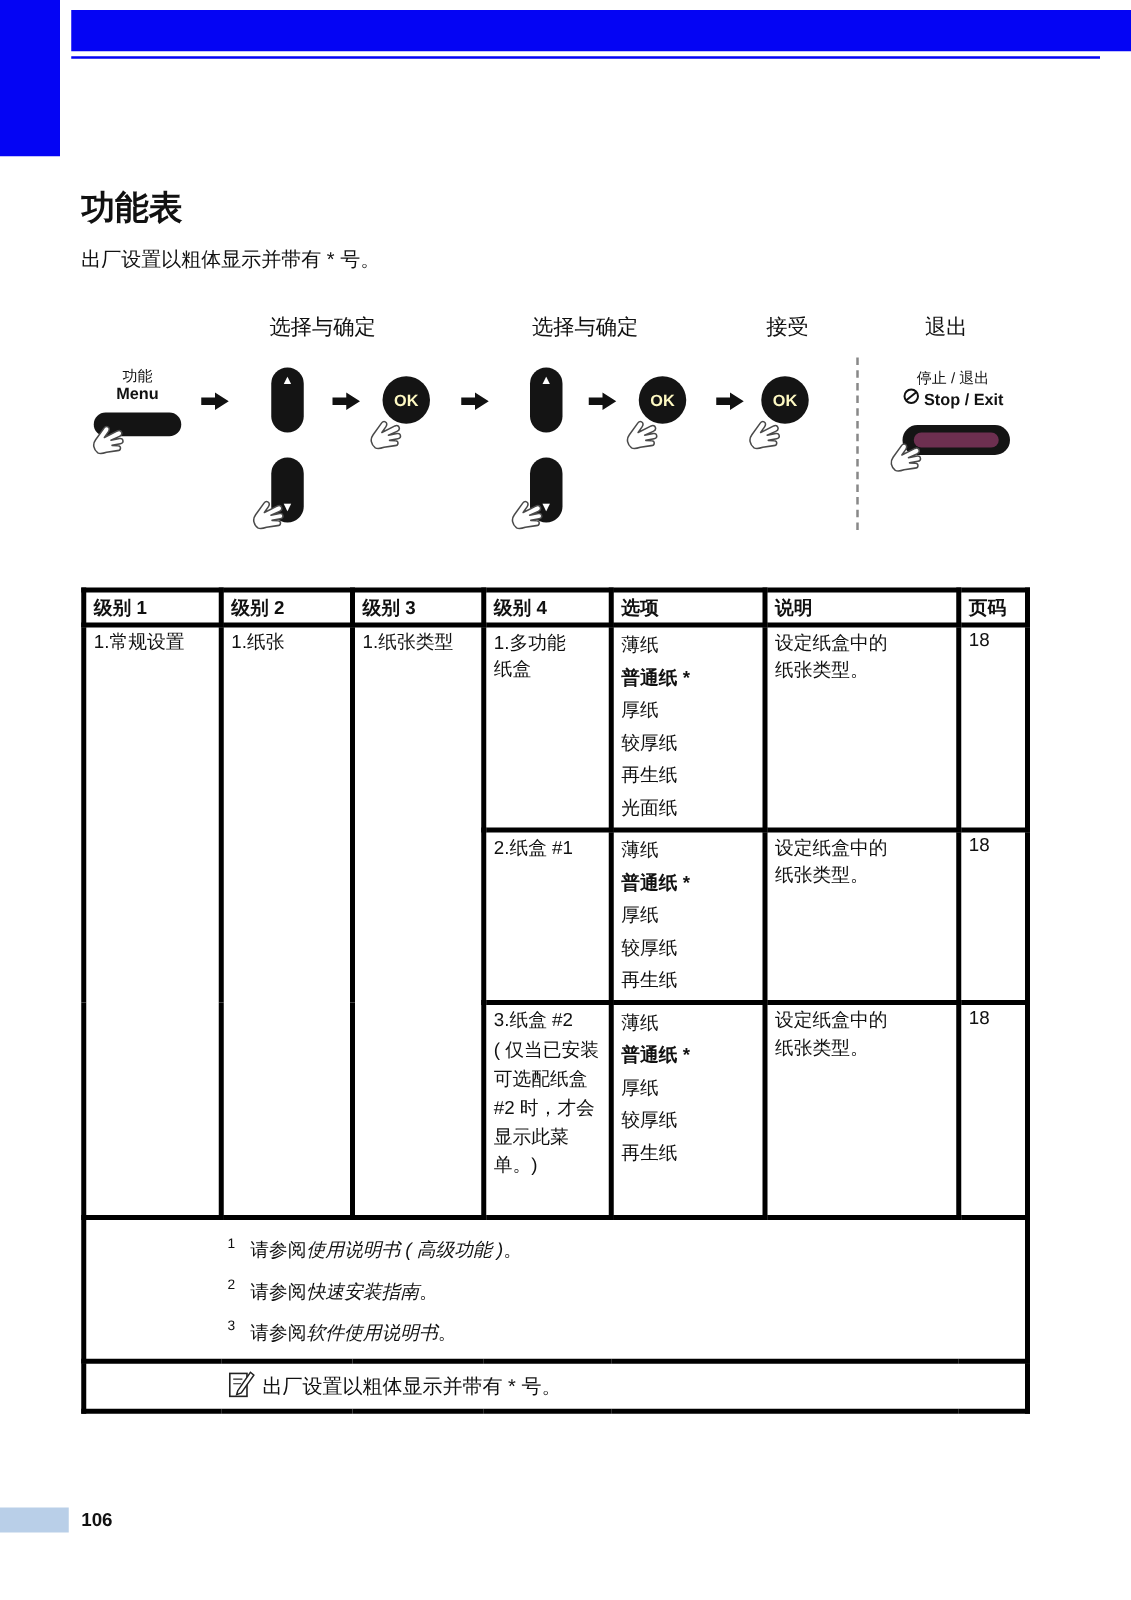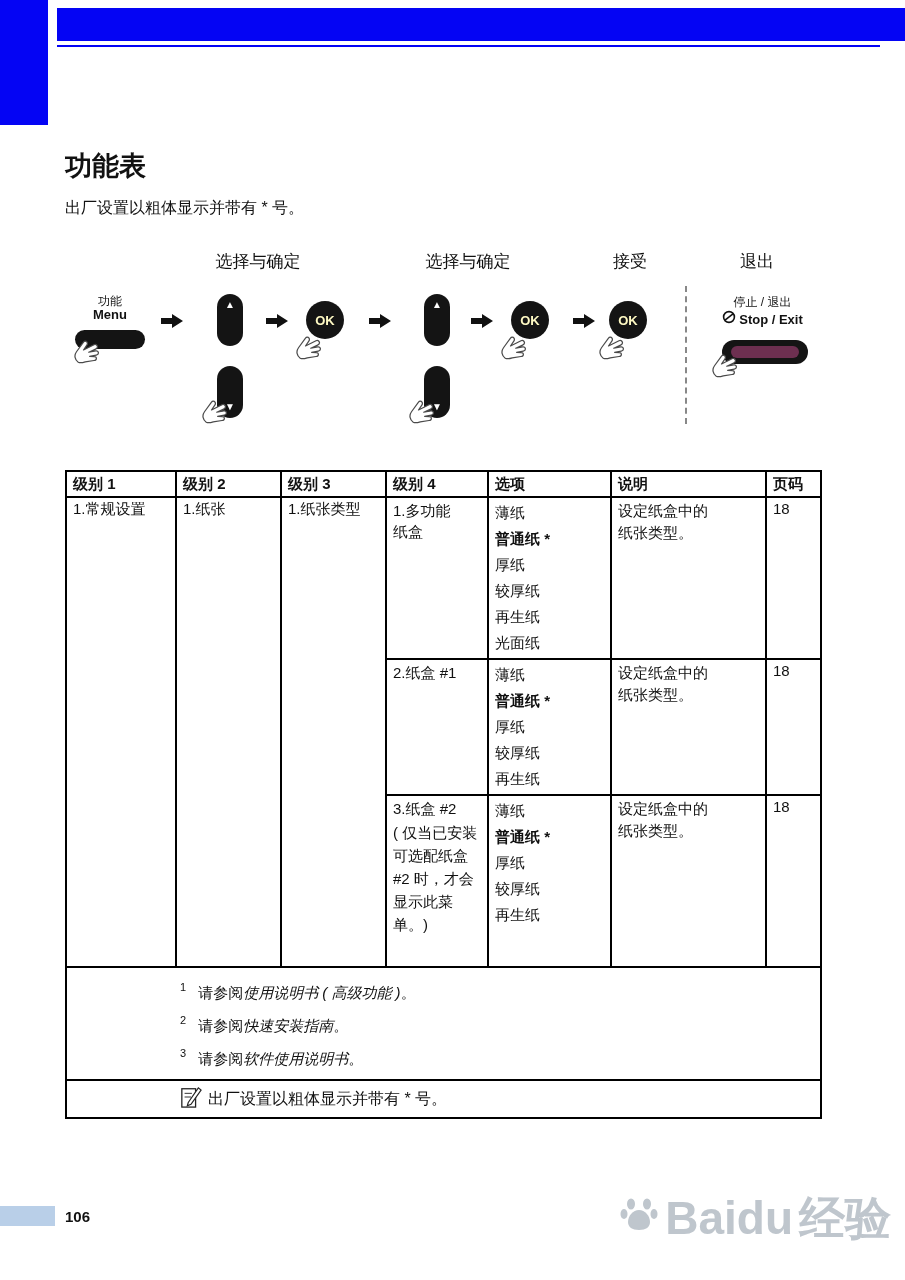--- a/index.html
+++ b/index.html
@@ -61,21 +61,21 @@
   .h-pd1{left:136px;top:146px;}
   .h-ok1{left:230px;top:82px;}
   .h-pd2{left:343px;top:146px;}
   .h-ok2{left:435px;top:82px;}
   .h-ok3{left:533px;top:82px;}
   .h-stop{left:646px;top:100px;}
 
   
   table.menu-table{position:absolute;left:65px;top:470px;width:755px;border-collapse:collapse;table-layout:fixed;
                    border:2px solid #1a1a1a;}
-  .menu-table th,.menu-table td{border:2px solid #000000;vertical-align:top;padding:2px 6px;font-size:15px;text-align:left;}
+  .menu-table th,.menu-table td{border:4px solid #000000;vertical-align:top;padding:2px 6px;font-size:15px;text-align:left;}
   .menu-table th{font-weight:bold;height:24px;padding-top:3px;}
   .opts{line-height:26px;}
   .opt-bold{font-weight:bold;}
   .desc{line-height:22px;max-width:100px;}
   .l4-main{max-width:70px;line-height:21px;}
   .l4-note{max-width:86px;line-height:23px;margin-top:2px;}
   .pg{font-size:15px;}
   .foot-cell{padding:6px 6px 6px 113px !important;}
   .footnote{font-size:15px;line-height:28px;}
   .footnote sup{font-size:11px;margin-right:12px;position:relative;top:-1px;}
@@ -303,26 +303,13 @@
       </div>
     </td>
   </tr>
 </tbody>
   </table>
 
 <div class="footer-strip"></div>
 <div class="page-number">106</div>
 
 <div class="watermark">
-  <div class="wm-brand">
-    <span>
-      <svg width="40" height="40" viewBox="0 0 40 40" fill="#bfc6cd">
-        <ellipse cx="12" cy="10" rx="4" ry="5.5"></ellipse>
-        <ellipse cx="28" cy="10" rx="4" ry="5.5"></ellipse>
-        <ellipse cx="5" cy="20" rx="3.5" ry="5"></ellipse>
-        <ellipse cx="35" cy="20" rx="3.5" ry="5"></ellipse>
-        <path d="M20 16 C26 16 31 22 31 28 C31 33 27 36 20 36 C13 36 9 33 9 28 C9 22 14 16 20 16 Z"></path>
-      </svg>
-    </span>
-    <span>Baidu</span>
-    <span>经验</span>
-  </div>
 </div>
 
 </body></html>

